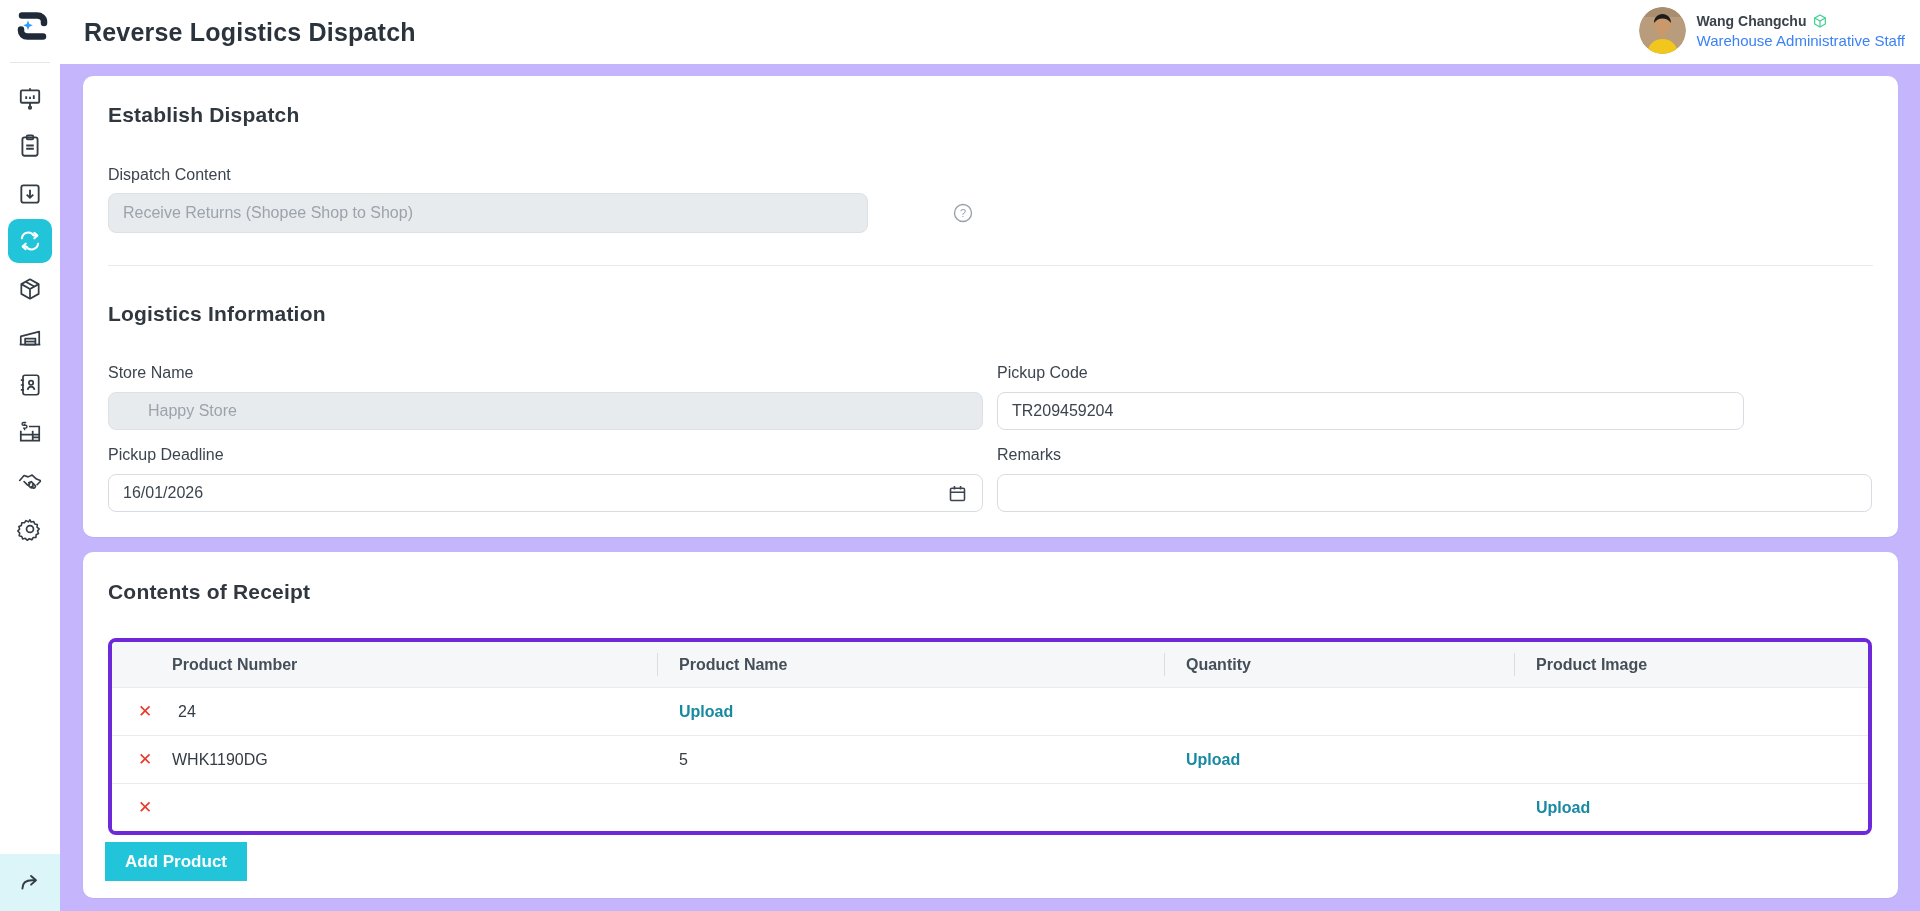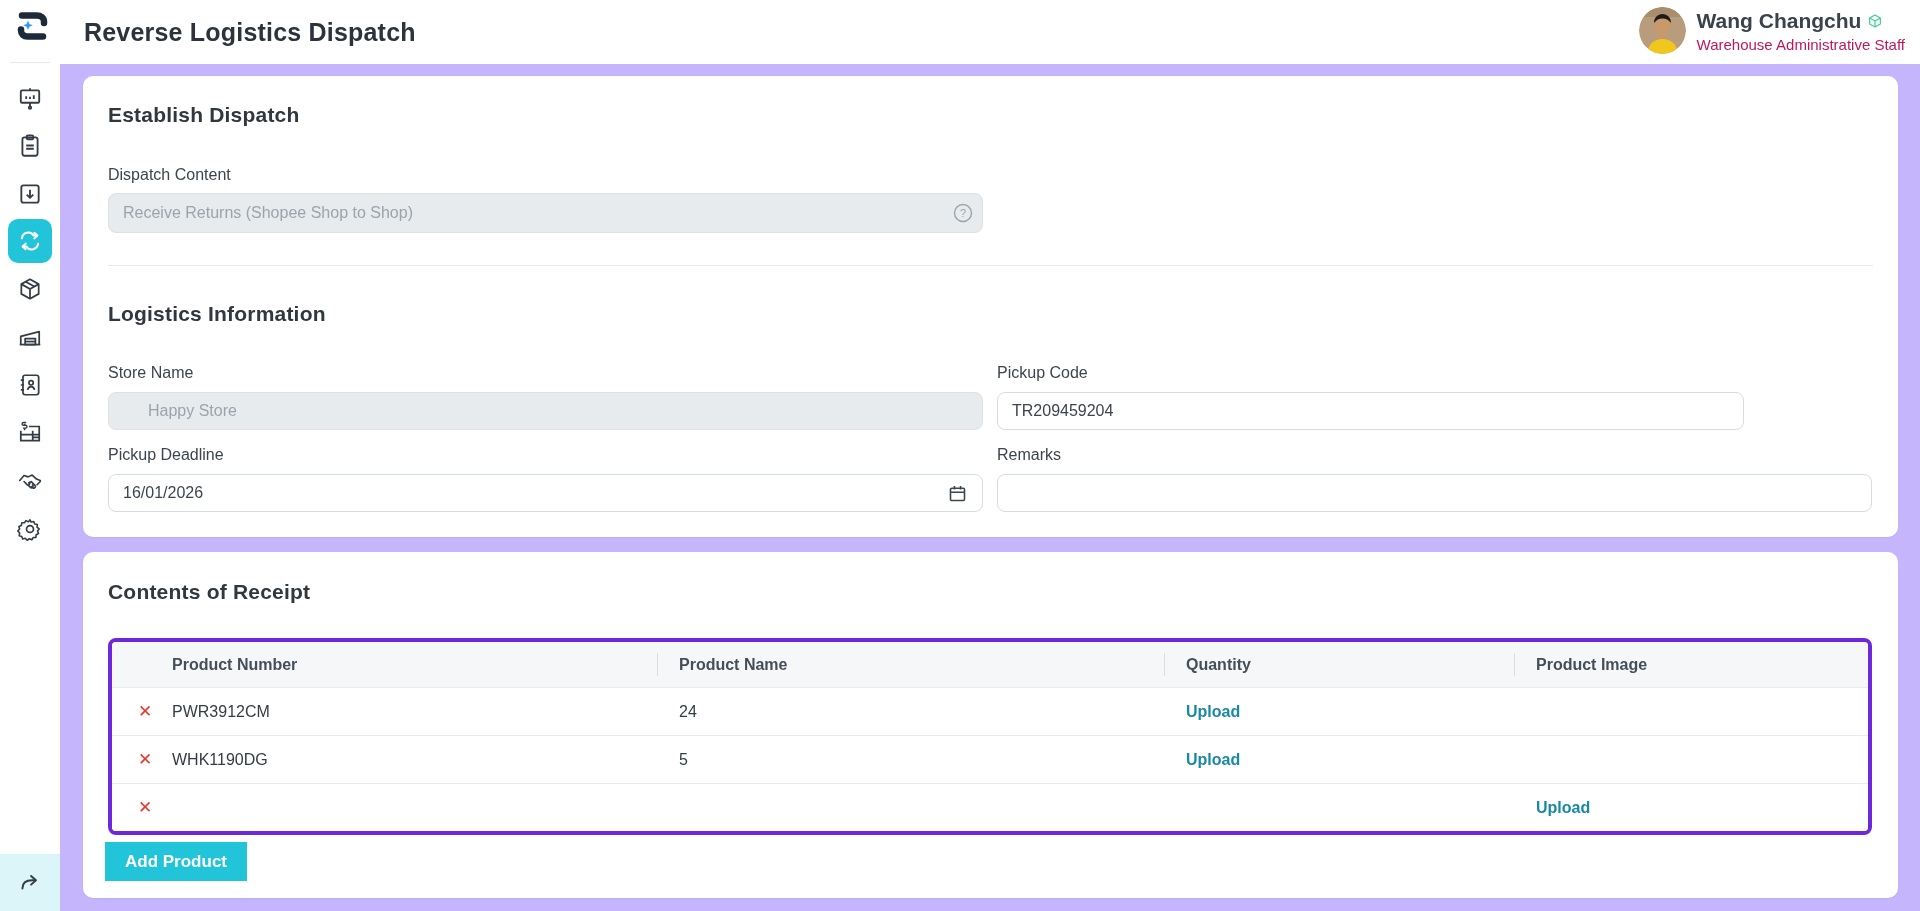--- a/index.html
+++ b/index.html
@@ -19,22 +19,22 @@
   .sidebar-bottom { position:absolute; left:0; bottom:0; width:60px; height:57px; background:#dcf5f9;
                     display:flex; align-items:center; justify-content:center; cursor:pointer; }
 
   
   .header { position:absolute; left:60px; top:0; width:1860px; height:64px; background:#ffffff; }
   .page-title { position:absolute; left:24px; top:0; line-height:64px; font-size:25px; font-weight:700; color:#2b333c; letter-spacing:.2px; }
   .user-chip { position:absolute; right:15px; top:7px; display:flex; align-items:center; gap:11px; }
   .avatar { width:47px; height:47px; border-radius:50%; overflow:hidden; flex:0 0 auto; }
   .user-text { display:flex; flex-direction:column; justify-content:center; }
   .user-name-row { display:flex; align-items:center; gap:6px; }
-  .user-name { font-size:21px; color:#3a424b; font-weight:600; }
-  .user-role { font-size:15px; color:#be185d; margin-top:3px; }
+  .user-name { font-size:14px; color:#3a424b; font-weight:600; }
+  .user-role { font-size:15px; color:#3b82f6; margin-top:3px; }
 
   
   .main { position:absolute; left:60px; top:64px; width:1860px; height:847px; background:#c4b5fd; }
   .card { position:absolute; left:23px; width:1815px; background:#ffffff; border-radius:10px;
           box-shadow:0 1px 2px rgba(16,24,40,.04); }
   .card-1 { top:12px; height:461px; }
   .card-2 { top:488px; height:346px; }
   .section-heading { position:absolute; left:25px; font-size:21px; font-weight:700; color:#30373f; letter-spacing:.2px; }
   .field-label { position:absolute; font-size:16px; color:#3c454f; }
   .text-input { position:absolute; height:38px; border:1px solid #d7dce1; border-radius:8px; background:#fff;
@@ -191,21 +191,21 @@
       </div>
     </div>
   </header>
 
   <main class="main">
 
     <section class="card card-1">
       <h2 class="section-heading" style="top:27px">Establish Dispatch</h2>
 
       <label class="field-label" style="left:25px; top:90px">Dispatch Content</label>
-      <input class="text-input" style="left: 25px; top: 117px; width: 875px; height: 40px;" disabled="" value="Receive Returns (Shopee Shop to Shop)">
+      <input class="text-input" style="left: 25px; top: 117px; width: 760px; height: 40px;" disabled="" value="Receive Returns (Shopee Shop to Shop)">
       <svg class="input-icon" style="left:868px; top:125px" width="24" height="24" viewBox="0 0 24 24">
         <circle cx="12" cy="12" r="8.5" fill="none" stroke="#9aa3ad" stroke-width="1.4"></circle>
         <text x="12" y="16" text-anchor="middle" font-size="11" fill="#9aa3ad" font-family="Liberation Sans, sans-serif">?</text>
       </svg>
 
       <div class="divider" style="top:189px"></div>
 
       <h2 class="section-heading" style="top:226px">Logistics Information</h2>
 
       <label class="field-label" style="left:25px; top:288px">Store Name</label>
@@ -234,21 +234,20 @@
           <div class="t-cell first-col">Product Number</div>
           <div class="t-cell sep">Product Name</div>
           <div class="t-cell sep">Quantity</div>
           <div class="t-cell sep sep-right">Product Image</div>
         </div>
 
         <div class="t-row t-body">
           <div class="t-cell x-cell">
               <button class="delete-x">✕</button>
             </div>
-          <div class="t-cell first-col">PWR3912CM</div>
           <div class="t-cell">24</div>
           <div class="t-cell"><a class="upload-link">Upload</a></div>
         </div>
 
         <div class="t-row t-body">
           <div class="t-cell x-cell">
               <button class="delete-x">✕</button>
             </div>
           <div class="t-cell first-col">WHK1190DG</div>
           <div class="t-cell">5</div>

